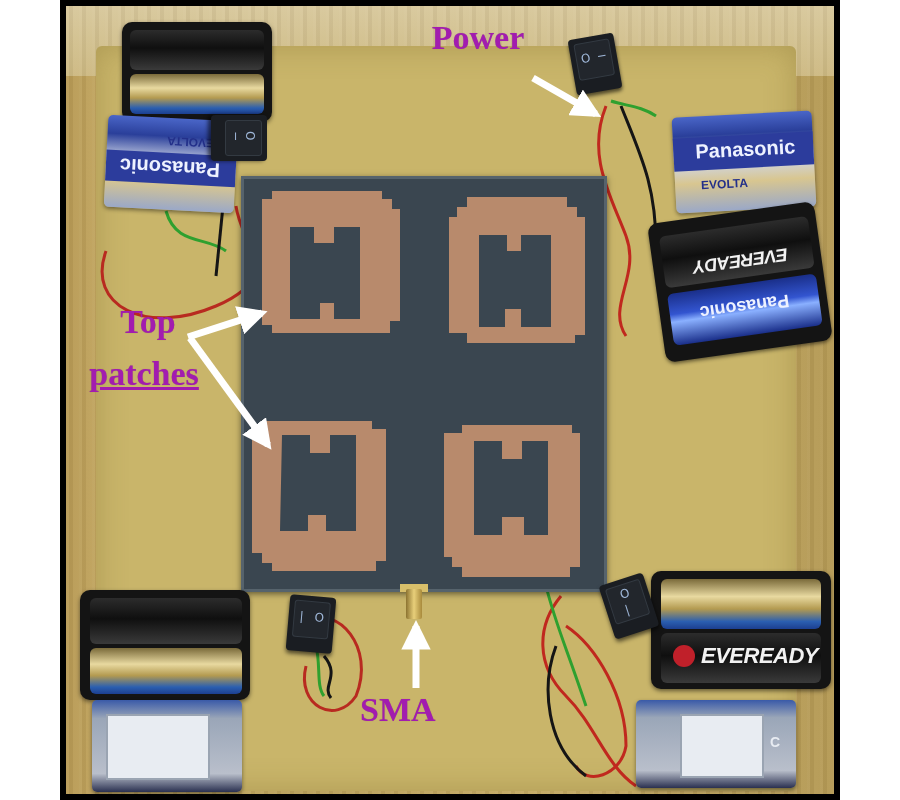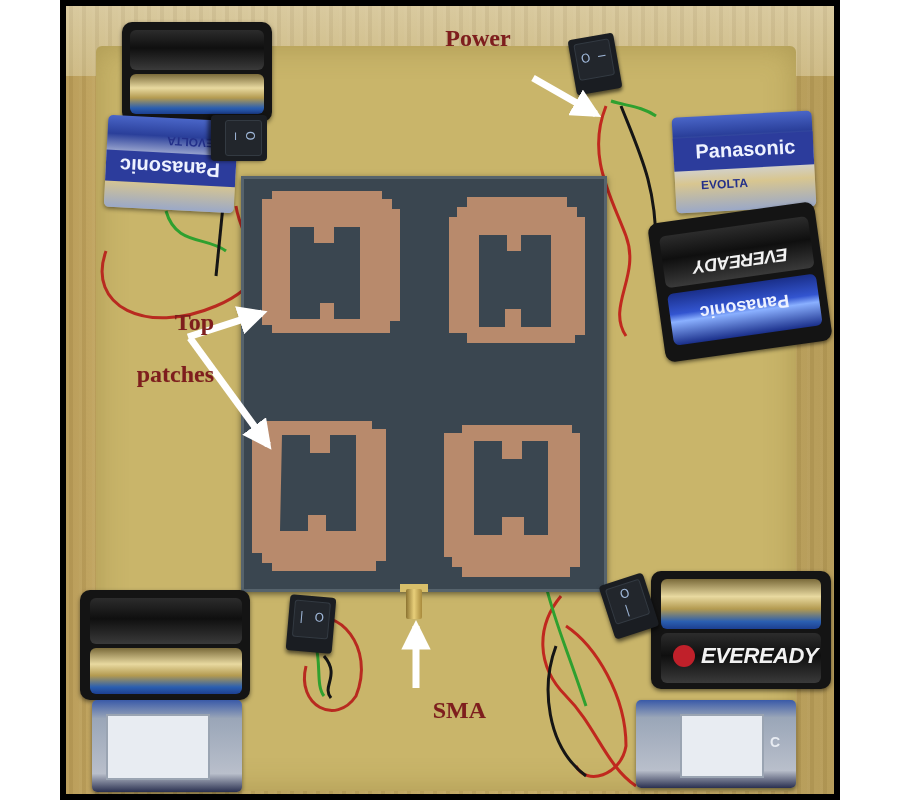--- a/index.html
+++ b/index.html
@@ -35,22 +35,22 @@
   .eveready-text { position: absolute; color: #f2f2f2; font-family: "Liberation Sans", sans-serif; font-weight: bold; font-style: italic; font-size: 22px; white-space: nowrap; letter-spacing: -0.5px; }
   .eveready-logo { position: absolute; width: 22px; height: 22px; border-radius: 50%; background: #c0202a; }
 
   .switch { position: absolute; width: 46px; height: 56px; background: #1a1d22; border-radius: 4px;
             box-shadow: 0 3px 4px rgba(0,0,0,0.6); }
   .switch-rocker { position: absolute; left: 5px; top: 5px; right: 5px; bottom: 14px; background: #22262c; border-radius: 3px; border: 1px solid #333a42; }
   .sw-sym { position: absolute; color: #9fb7d8; font-family: "DejaVu Sans", sans-serif; font-size: 12px; }
 
   svg.wires { position: absolute; left: 0; top: 0; pointer-events: none; }
 
-  .annot { position: absolute; color: #7f1d1d; font-family: "Liberation Serif", serif; font-weight: bold;
-           font-size: 24px; line-height: 36px; text-shadow: 0 0 1px rgba(0,0,0,0.2); white-space: nowrap; }
+  .annot { position: absolute; color: #a21caf; font-family: "Liberation Serif", serif; font-weight: bold;
+           font-size: 34px; line-height: 36px; text-shadow: 0 0 1px rgba(0,0,0,0.2); white-space: nowrap; }
   svg.arrows { position: absolute; left: 0; top: 0; }
 </style>
 </head>
 <body>
 
 <div class="frame"></div>
 
 <div class="photo">
   <div class="table-top"></div>
   <div class="table-grain"></div>
@@ -165,19 +165,19 @@
   </defs>
   <line x1="533" y1="78" x2="596" y2="114" stroke="#ffffff" stroke-width="7" marker-end="url(#ah)"></line>
   <line x1="188" y1="337" x2="262" y2="313" stroke="#ffffff" stroke-width="7" marker-end="url(#ah)"></line>
   <line x1="190" y1="338" x2="268" y2="445" stroke="#ffffff" stroke-width="7" marker-end="url(#ah)"></line>
   <line x1="416" y1="688" x2="416" y2="626" stroke="#ffffff" stroke-width="7" marker-end="url(#ah)"></line>
 </svg>
 
 <div class="annot" style="left:418px;top:20px;text-align:center;width:120px;">
   <div>Power</div>
 </div>
-<div class="annot" style="left:74px;top:304px;width:140px;text-align:right;">
+<div class="annot" style="left:74px;top:304px;width:140px;text-align:center;">
   <div style="padding-left:8px;">Top</div>
-  <div style="margin-top:16px;">patches</div>
+  <div style="margin-top:16px;text-decoration:underline;">patches</div>
 </div>
-<div class="annot" style="left:336px;top:692px;width:150px;text-align:right;">
+<div class="annot" style="left:360px;top:692px;width:150px;text-align:left;">
   <div>SMA</div>
 </div>
 
 </body></html>

